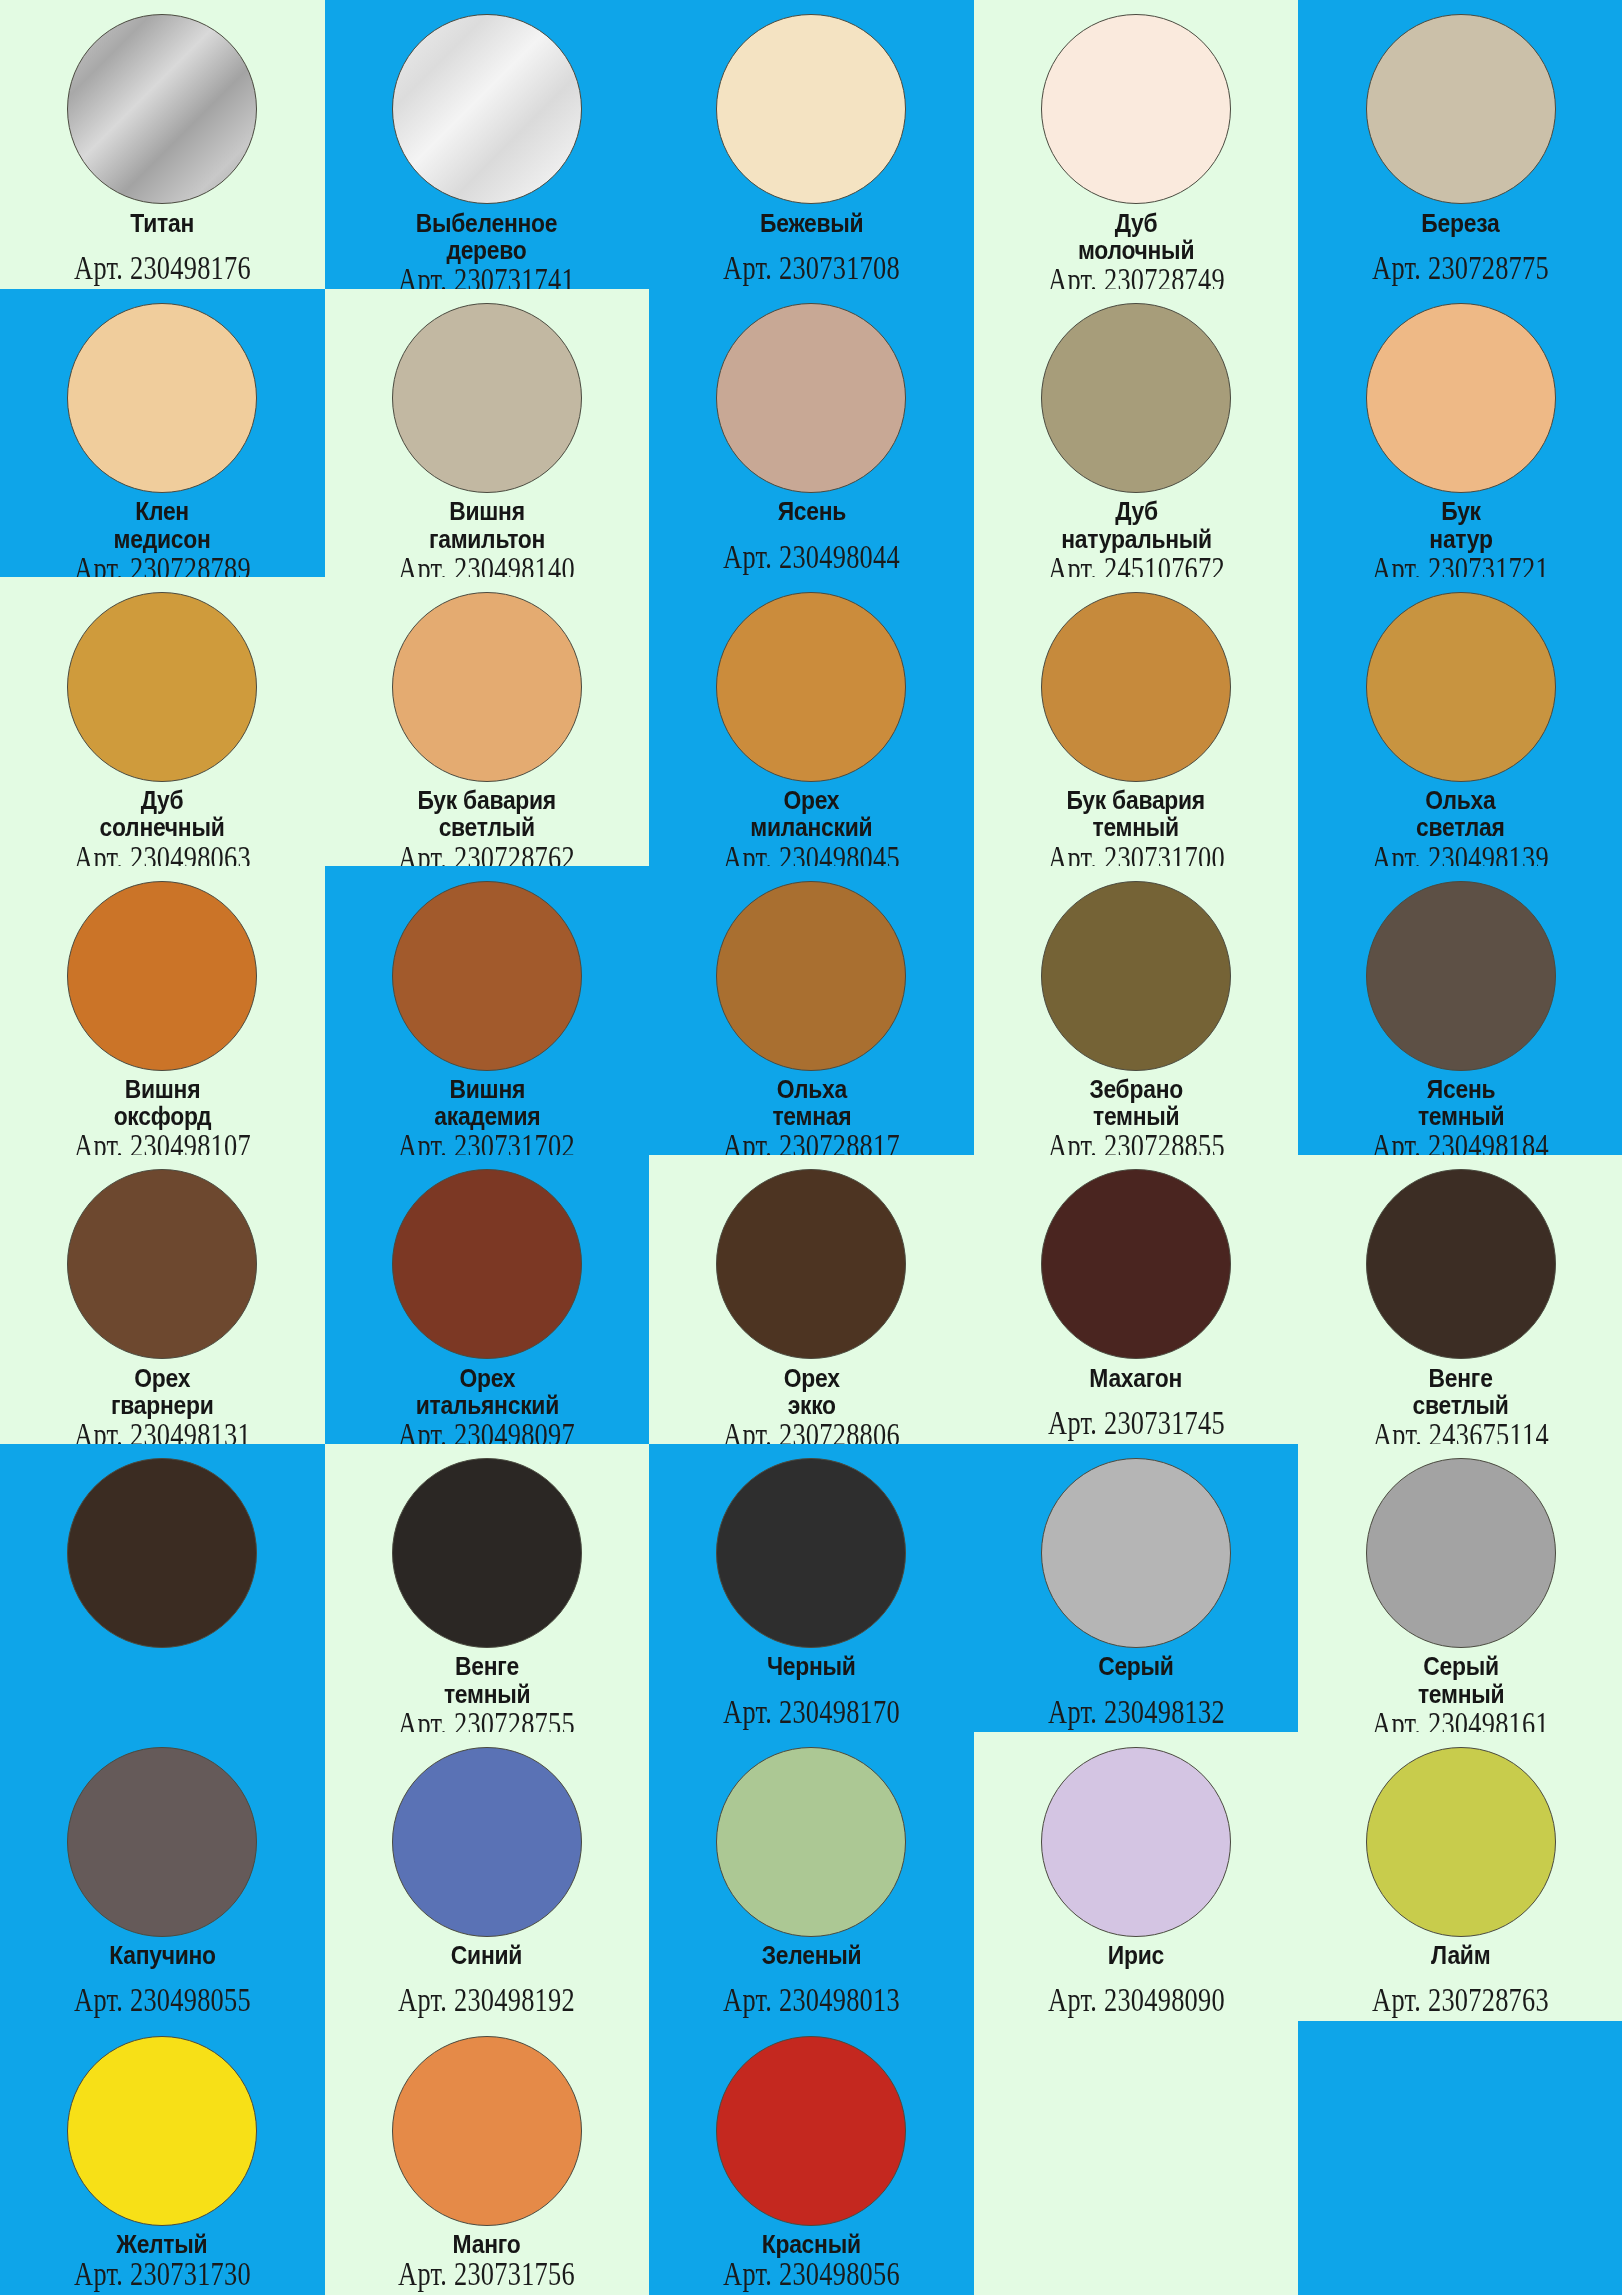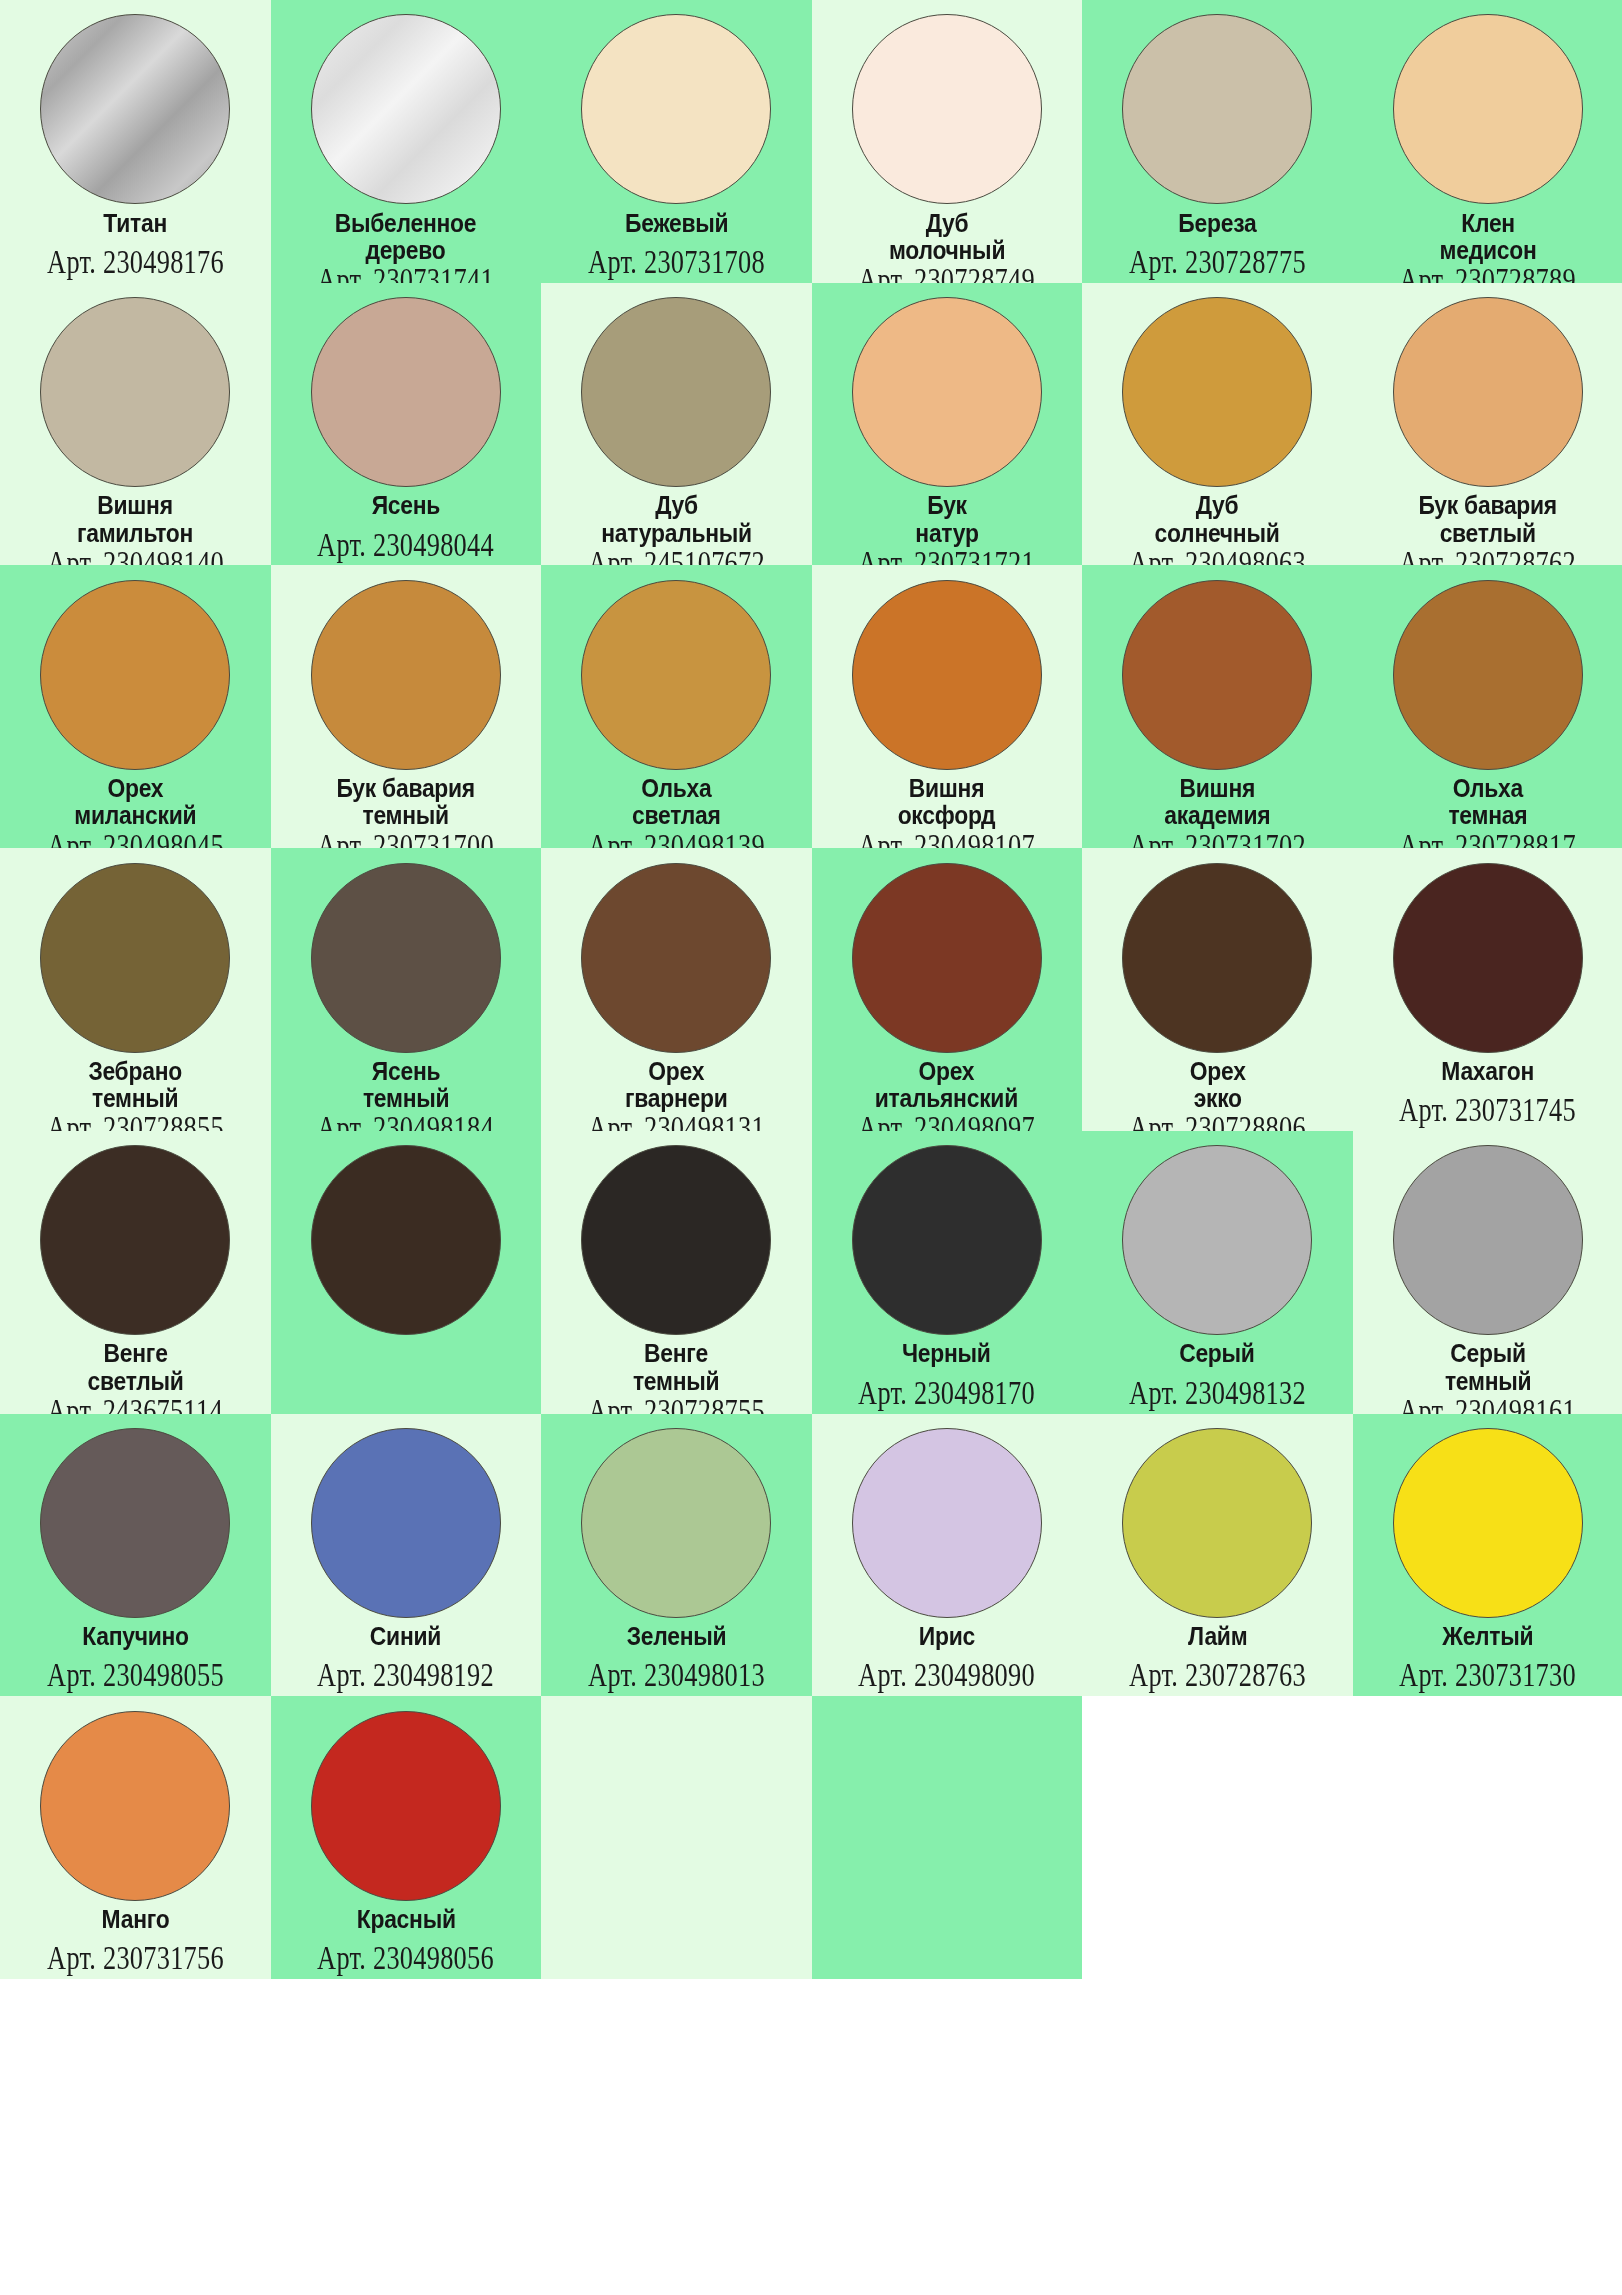--- a/index.html
+++ b/index.html
@@ -9,38 +9,38 @@
   }
   body {
     width: 1623px;
     height: 2295px;
     font-family: "Liberation Sans", sans-serif;
     -webkit-font-smoothing: antialiased;
   }
 
   #swatch-grid {
     display: grid;
-    grid-template-columns: repeat(6, 1fr);
+    grid-template-columns: repeat(5, 1fr);
     grid-template-rows: repeat(7, 1fr);
     width: 1623px;
-    height: 1979px;
+    height: 2295px;
     box-sizing: border-box;
   }
 
   .cell {
     position: relative;
     display: flex;
     flex-direction: column;
     align-items: center;
     justify-content: flex-start;
     box-sizing: border-box;
     overflow: hidden;
   }
   .cell.bg-green { background: #e3fbe3; }
-  .cell.bg-white { background: #86efac; }
+  .cell.bg-white { background: #0ea5e9; }
 
   .swatch-disc {
     width: 190px;
     height: 190px;
     border-radius: 50%;
     border: 1.3px solid #4a4a3f;
     margin-top: 14.4px;
     box-sizing: border-box;
     flex: 0 0 auto;
   }

